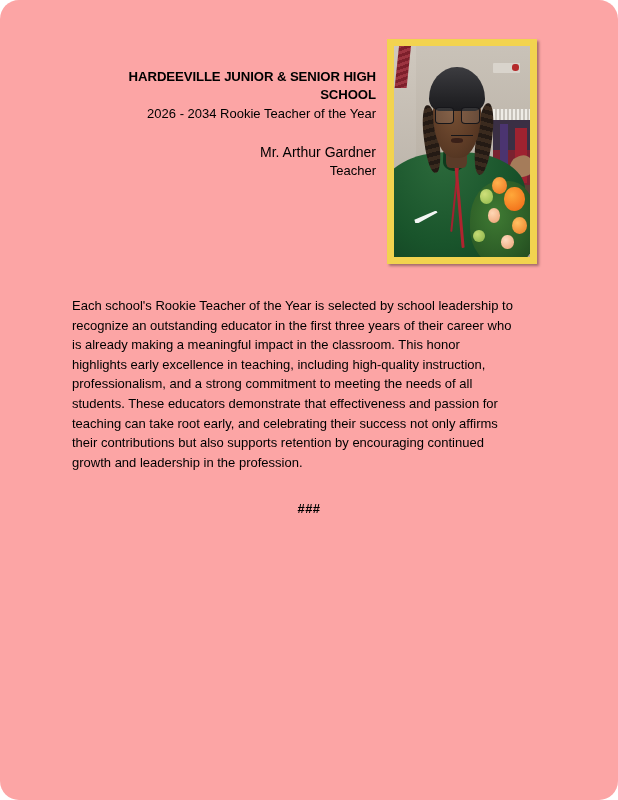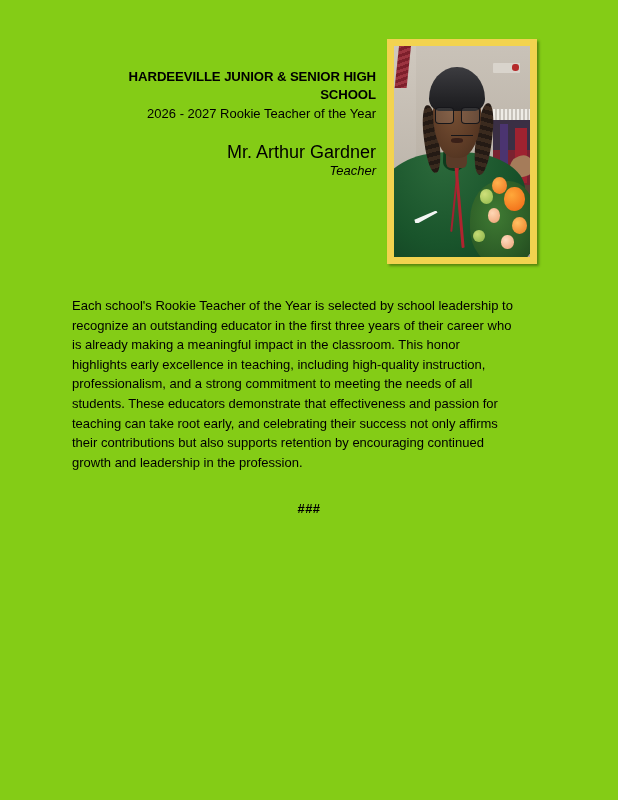--- a/index.html
+++ b/index.html
@@ -13,21 +13,22 @@
     position: relative;
     overflow: hidden;
     font-family: "Liberation Sans", sans-serif;
     color: #000000;
     -webkit-font-smoothing: antialiased;
   }
 
   .page {
     position: absolute;
     inset: 0;
-    background: #84cc16;
+    background: #fca5a5;
+    border-radius: 19px;
   }
 
   
   .header-block {
     position: absolute;
     left: 72px;
     top: 68px;
     width: 304px;
     text-align: right;
   }
@@ -45,29 +46,28 @@
     margin: 2px 0 0 0;
   }
   .honoree-block {
     position: absolute;
     left: 72px;
     top: 144px;
     width: 304px;
     text-align: right;
   }
   .honoree-name {
-    font-size: 18px;
+    font-size: 14px;
     line-height: 17.5px;
     margin: 0;
   }
   .honoree-title {
     font-size: 13px;
     line-height: 17.5px;
     margin: 0;
-    font-style: italic;
   }
 
   
   .photo-frame {
     position: absolute;
     left: 387px;
     top: 39px;
     width: 150px;
     height: 225px;
     background: #f2d34f;
@@ -284,21 +284,21 @@
     margin: 0;
   }
 </style>
 </head>
 <body>
 
 <div class="page">
 
   <div class="header-block">
     <p class="school-name">HARDEEVILLE JUNIOR &amp; SENIOR HIGH SCHOOL</p>
-    <p class="award-line">2026 - 2027 Rookie Teacher of the Year</p>
+    <p class="award-line">2026 - 2034 Rookie Teacher of the Year</p>
   </div>
 
   <div class="honoree-block">
     <p class="honoree-name">Mr. Arthur Gardner</p>
     <p class="honoree-title">Teacher</p>
   </div>
 
   <div class="photo-frame">
     <div class="photo-inner" title="Portrait of Mr. Arthur Gardner wearing a black beanie, black-framed glasses, and a green Nike jacket with a red lanyard, holding a bouquet of orange and green flowers">
       <div class="ph-wall"></div>

